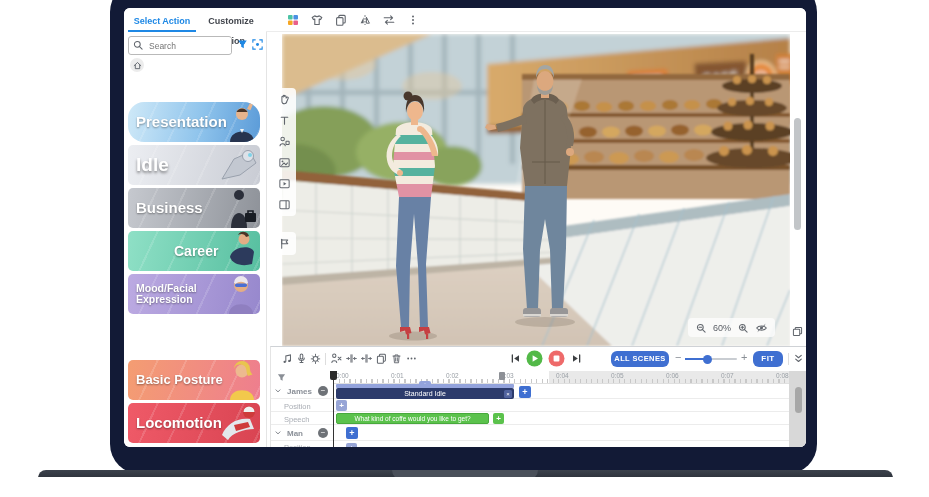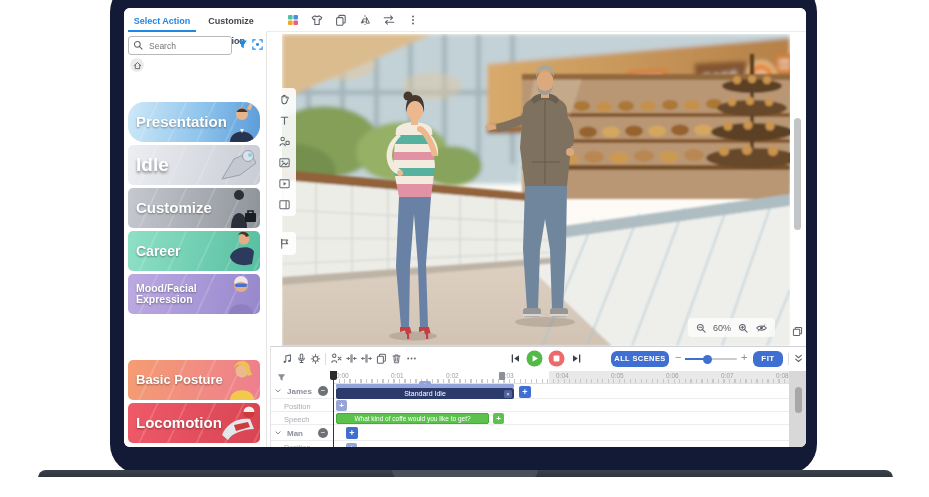--- a/index.html
+++ b/index.html
@@ -254,31 +254,31 @@
       </div>
 
       <div class="cat" style="top:180px;height:40px;background:linear-gradient(100deg,#c6c9cf,#8e9299);">
         <div class="streaks"></div>
         <svg class="fig" width="40" height="40" viewBox="0 0 40 40">
             <circle cx="19" cy="7" r="5" fill="#2b2f3a"></circle>
             <path d="M11,40 C11,20 27,20 27,40 Z" fill="#2b2f3a"></path>
             <rect x="25" y="25" width="11" height="9" rx="1" fill="#191d24"></rect>
             <path d="M28,25 v-2 h5 v2" fill="none" stroke="#191d24" stroke-width="1.6"></path>
           </svg>
-        <span class="lbl" style="font-size:15px;">Customize</span>
+        <span class="lbl" style="font-size:15px;">Business</span>
       </div>
 
       <div class="cat" style="top:223px;height:40px;background:linear-gradient(100deg,#8fe0c6,#57bfa0);">
         <div class="streaks"></div>
         <svg class="fig" width="40" height="40" viewBox="0 0 40 40">
             <circle cx="24" cy="8" r="5.5" fill="#e3ad85"></circle>
             <path d="M18,4 a6,6 0 0 1 11,1 l-3,1 c-1,-3 -5,-4 -8,-2 Z" fill="#4a3527"></path>
             <path d="M10,26 C12,15 32,13 34,21 L32,33 C22,36 12,33 10,26 Z" fill="#2c3a5c"></path>
           </svg>
-        <span class="lbl" style="font-size:14px;">Career</span>
+        <span class="lbl" style="font-size:14px;margin-left:38px;">Career</span>
       </div>
 
       <div class="cat" style="top:266px;height:40px;background:linear-gradient(100deg,#bcaae2,#9788cd);">
         <div class="streaks"></div>
         <svg class="fig" width="40" height="40" viewBox="0 0 40 40">
             <circle cx="21" cy="11" r="7" fill="#e3ad85"></circle>
             <path d="M14,9 a7,7 0 0 1 14,0 l-2,1 c-2,-3 -8,-3 -10,0 Z" fill="#ece7ee"></path>
             <rect x="15" y="9.5" width="12" height="3.4" rx="1.7" fill="#4a6fd4"></rect>
             <path d="M9,40 C9,27 33,27 33,40 Z" fill="#8f7fc0"></path>
           </svg>

